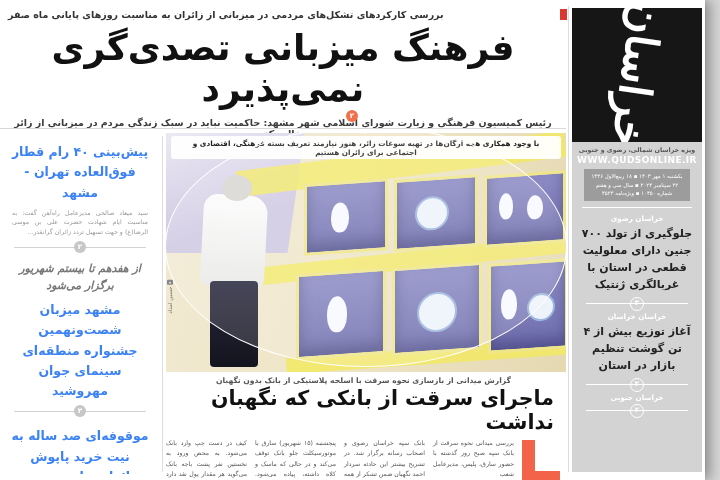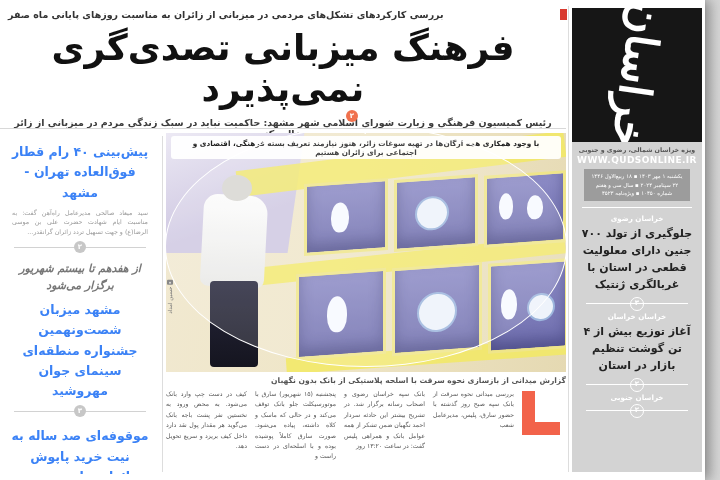--- a/index.html
+++ b/index.html
@@ -79,21 +79,21 @@
     font-size:15.5px;font-weight:bold;direction:rtl;}
   .photo-credit{position:absolute;left:1px;bottom:58px;writing-mode:vertical-rl;
     transform:rotate(180deg);font-size:5.5px;color:#777;display:flex;align-items:center;gap:2px;}
   .cam{display:inline-block;width:6px;height:4.5px;background:#888;border-radius:1px;position:relative;}
   .cam::after{content:"";position:absolute;left:1.7px;top:.8px;width:2.4px;height:2.4px;
     border-radius:50%;background:#ddd;}
   .photo-badge{position:absolute;left:50%;bottom:5px;transform:translateX(-50%);}
   
   .bank{position:relative;width:400px;margin-top:4px;direction:rtl;}
   .bank-kicker{text-align:right;padding-left:2px;font-size:7.6px;font-weight:bold;color:#555;text-align:left;direction:rtl;}
-  .bank-kicker{text-align:right;}
+  .bank-kicker{text-align:left;margin-left:48px;}
   .bank-headline{margin-top:1px;text-align:right;padding-right:12px;font-size:20.5px;
     font-weight:bold;color:#111;}
   .bank-body{position:relative;margin-top:4px;padding-right:52px;display:flex;gap:8px;direction:rtl;}
   .bank-col{flex:1;font-size:6.2px;line-height:1.68;color:#555;text-align:justify;}
   .lshape{position:absolute;right:6px;top:2px;width:38px;height:44px;}
   .lshape::before{content:"";position:absolute;left:0;top:0;width:13px;height:44px;background:#f2634a;}
   .lshape::after{content:"";position:absolute;left:0;bottom:0;width:38px;height:13px;background:#f2634a;}
 </style>
 </head>
 <body>
@@ -203,20 +203,21 @@
 
       <div class="photo-credit">
         <span class="cam"></span>
         <span>حسین امداد</span>
       </div>
       <span class="badge photo photo-badge">۲</span>
     </div>
 
     <div class="bank">
       <div class="bank-kicker">گزارش میدانی از بازسازی نحوه سرقت با اسلحه پلاستیکی از بانک بدون نگهبان</div>
+      <div class="bank-headline">ماجرای سرقت از بانکی که نگهبان نداشت</div>
       <div class="bank-body">
         <div class="lshape"></div>
         <div class="bank-col">بررسی میدانی نحوه سرقت از بانک سپه صبح روز گذشته با حضور سارق، پلیس، مدیرعامل شعب</div>
         <div class="bank-col">بانک سپه خراسان رضوی و اصحاب رسانه برگزار شد. در تشریح بیشتر این حادثه سردار احمد نگهبان ضمن تشکر از همه عوامل بانک و همراهی پلیس گفت: در ساعت ۱۳:۲۰ روز</div>
         <div class="bank-col">پنجشنبه (۱۵ شهریور) سارق با موتورسیکلت جلو بانک توقف می‌کند و در حالی که ماسک و کلاه داشته، پیاده می‌شود. صورت سارق کاملاً پوشیده بوده و با اسلحه‌ای در دست راست و</div>
         <div class="bank-col">کیف در دست چپ وارد بانک می‌شود. به محض ورود به نخستین نفر پشت باجه بانک می‌گوید هر مقدار پول نقد دارد داخل کیف بریزد و سریع تحویل دهد.</div>
       </div>
 
     </div>
   </div>

